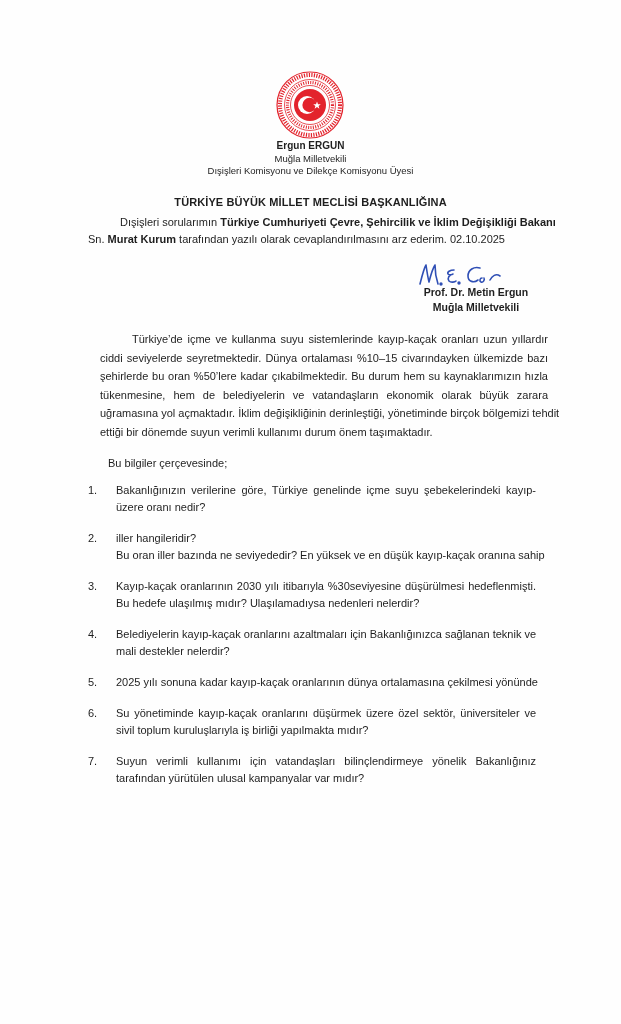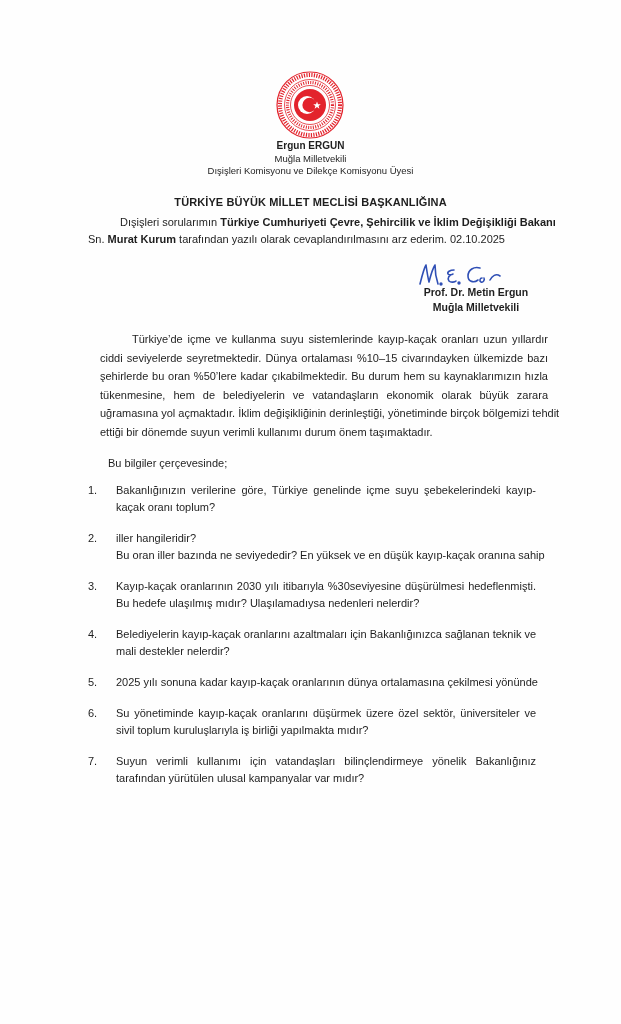--- a/index.html
+++ b/index.html
@@ -90,21 +90,21 @@
     <span class="line">uğramasına yol açmaktadır. İklim değişikliğinin derinleştiği, yönetiminde birçok bölgemizi tehdit</span>
     <span class="line last">ettiği bir dönemde suyun verimli kullanımı durum önem taşımaktadır.</span>
   </div>
 
   <div class="lead">Bu bilgiler çerçevesinde;</div>
 
   <div class="qlist">
     <div class="q" style="margin-bottom:14px">
       <span class="num">1.</span>
       <span class="ql j">Bakanlığınızın verilerine göre, Türkiye genelinde içme suyu şebekelerindeki kayıp-</span>
-      <span class="ql">kaçak oranı toplum?</span>
+      <span class="ql">üzere oranı nedir?</span>
     </div>
     <div class="q" style="margin-bottom:14px">
       <span class="num">2.</span>
       <span class="ql">iller hangileridir?</span>
       <span class="ql">Bu oran iller bazında ne seviyededir? En yüksek ve en düşük kayıp-kaçak oranına sahip</span>
     </div>
     <div class="q" style="margin-bottom:14px">
       <span class="num">3.</span>
       <span class="ql j">Kayıp-kaçak oranlarının 2030 yılı itibarıyla %30seviyesine düşürülmesi hedeflenmişti.</span>
       <span class="ql">Bu hedefe ulaşılmış mıdır? Ulaşılamadıysa nedenleri nelerdir?</span>

